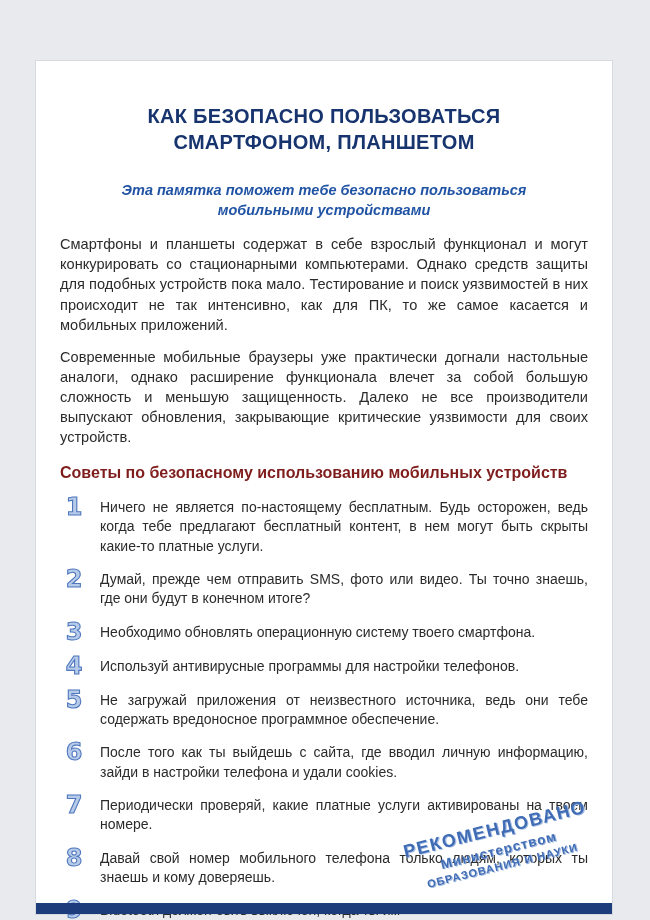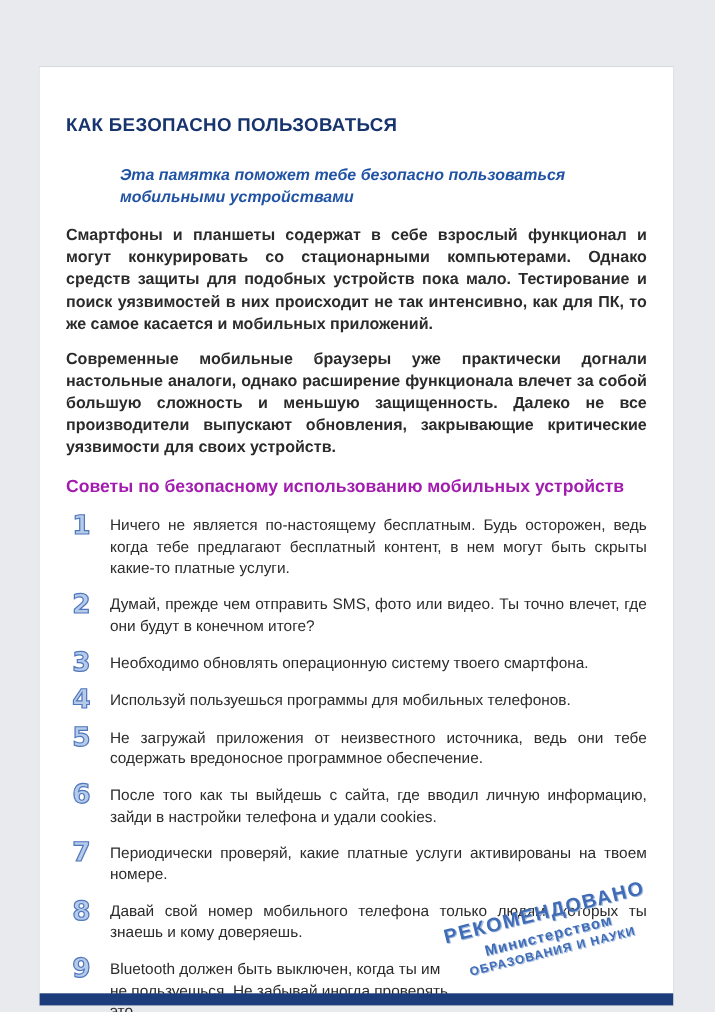--- a/index.html
+++ b/index.html
@@ -17,47 +17,47 @@
     top: 60px;
     width: 578px;
     height: 855px;
     background: #ffffff;
     border: 1px solid #d7dbe0;
     box-sizing: border-box;
     padding: 42px 24px 0 24px;
   }
   .title {
     margin: 0 0 26px 0;
+    text-align: center;
     color: #17346f;
-    font-size: 17px;
+    font-size: 20px;
     font-weight: bold;
     line-height: 1.3;
     letter-spacing: 0.3px;
   }
   .subtitle {
     margin: 0 auto 14px auto;
     max-width: 430px;
-    text-align: left;
+    text-align: center;
     color: #2053a4;
     font-size: 14.5px;
     font-weight: bold;
     font-style: italic;
     line-height: 1.35;
   }
   .para {
     margin: 0 0 12px 0;
     color: #2b2b2b;
     font-size: 14.6px;
     line-height: 1.38;
     text-align: justify;
-    font-weight: bold;
   }
   .tips-heading {
     margin: 16px 0 14px 0;
-    color: #a21caf;
+    color: #7f1d1d;
     font-size: 16px;
     font-weight: bold;
     line-height: 1.3;
   }
   .tips-list {
     list-style: none;
     margin: 0;
     padding: 0;
   }
   .tip {
@@ -127,45 +127,46 @@
     background: #1d3c7c;
   }
 </style>
 </head>
 <body>
 
 <div class="card">
 
   <h1 class="title">
     <span>КАК БЕЗОПАСНО ПОЛЬЗОВАТЬСЯ</span><br>
+    <span>СМАРТФОНОМ, ПЛАНШЕТОМ</span>
   </h1>
 
   <div class="subtitle">Эта памятка поможет тебе безопасно пользоваться мобильными устройствами</div>
 
   <p class="para">Смартфоны и планшеты содержат в себе взрослый функционал и могут конкурировать со стационарными компьютерами. Однако средств защиты для подобных устройств пока мало. Тестирование и поиск уязвимостей в них происходит не так интенсивно, как для ПК, то же самое касается и мобильных приложений.</p>
   <p class="para">Современные мобильные браузеры уже практически догнали настольные аналоги, однако расширение функционала влечет за собой большую сложность и меньшую защищенность. Далеко не все производители выпускают обновления, закрывающие критические уязвимости для своих устройств.</p>
 
   <h2 class="tips-heading">Советы по безопасному использованию мобильных устройств</h2>
 
   <ol class="tips-list">
     <li class="tip">
       <span class="num">1</span>
       <span class="txt">Ничего не является по-настоящему бесплатным. Будь осторожен, ведь когда тебе предлагают бесплатный контент, в нем могут быть скрыты какие-то платные услуги.</span>
     </li>
     <li class="tip">
       <span class="num">2</span>
-      <span class="txt">Думай, прежде чем отправить SMS, фото или видео. Ты точно влечет, где они будут в конечном итоге?</span>
+      <span class="txt">Думай, прежде чем отправить SMS, фото или видео. Ты точно знаешь, где они будут в конечном итоге?</span>
     </li>
     <li class="tip">
       <span class="num">3</span>
       <span class="txt">Необходимо обновлять операционную систему твоего смартфона.</span>
     </li>
     <li class="tip">
       <span class="num">4</span>
-      <span class="txt">Используй пользуешься программы для мобильных телефонов.</span>
+      <span class="txt">Используй антивирусные программы для настройки телефонов.</span>
     </li>
     <li class="tip">
       <span class="num">5</span>
       <span class="txt">Не загружай приложения от неизвестного источника, ведь они тебе содержать вредоносное программное обеспечение.</span>
     </li>
     <li class="tip">
       <span class="num">6</span>
       <span class="txt">После того как ты выйдешь с сайта, где вводил личную информацию, зайди в настройки телефона и удали cookies.</span>
     </li>
     <li class="tip">

